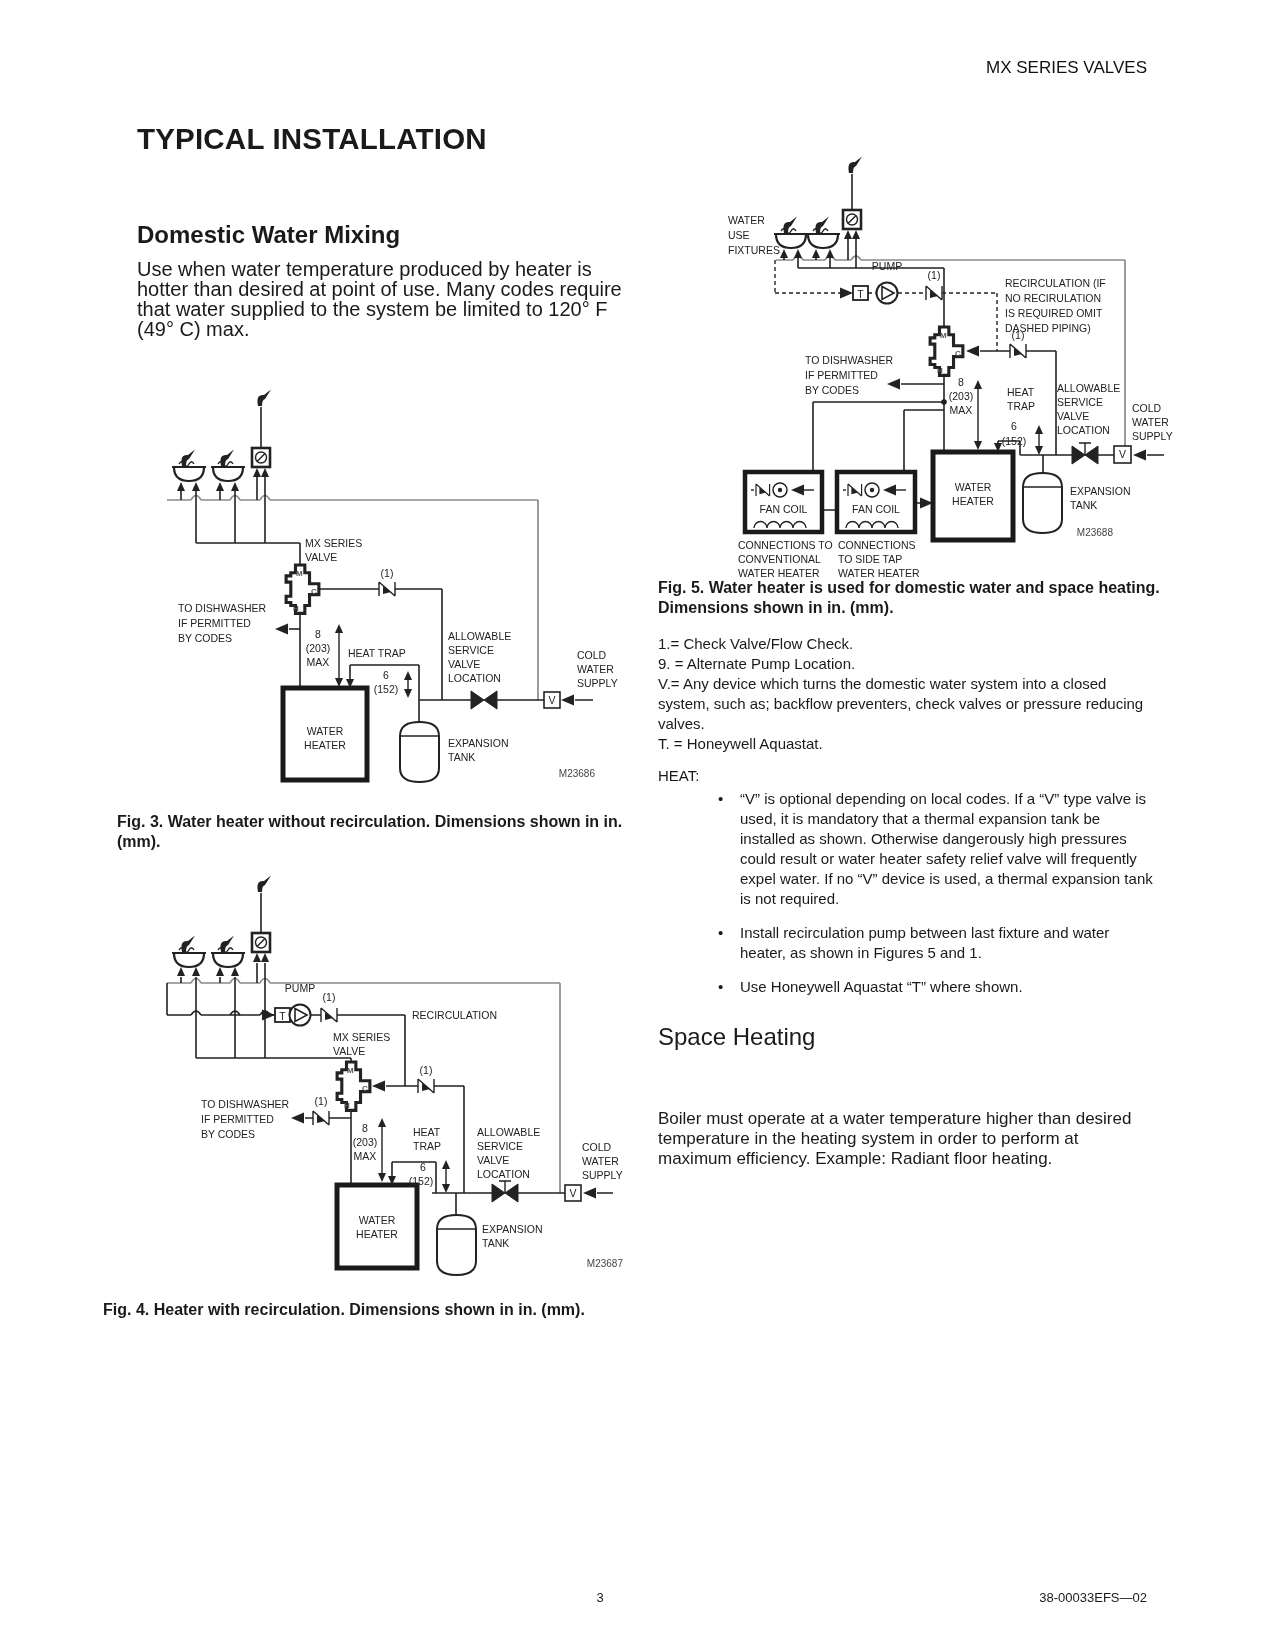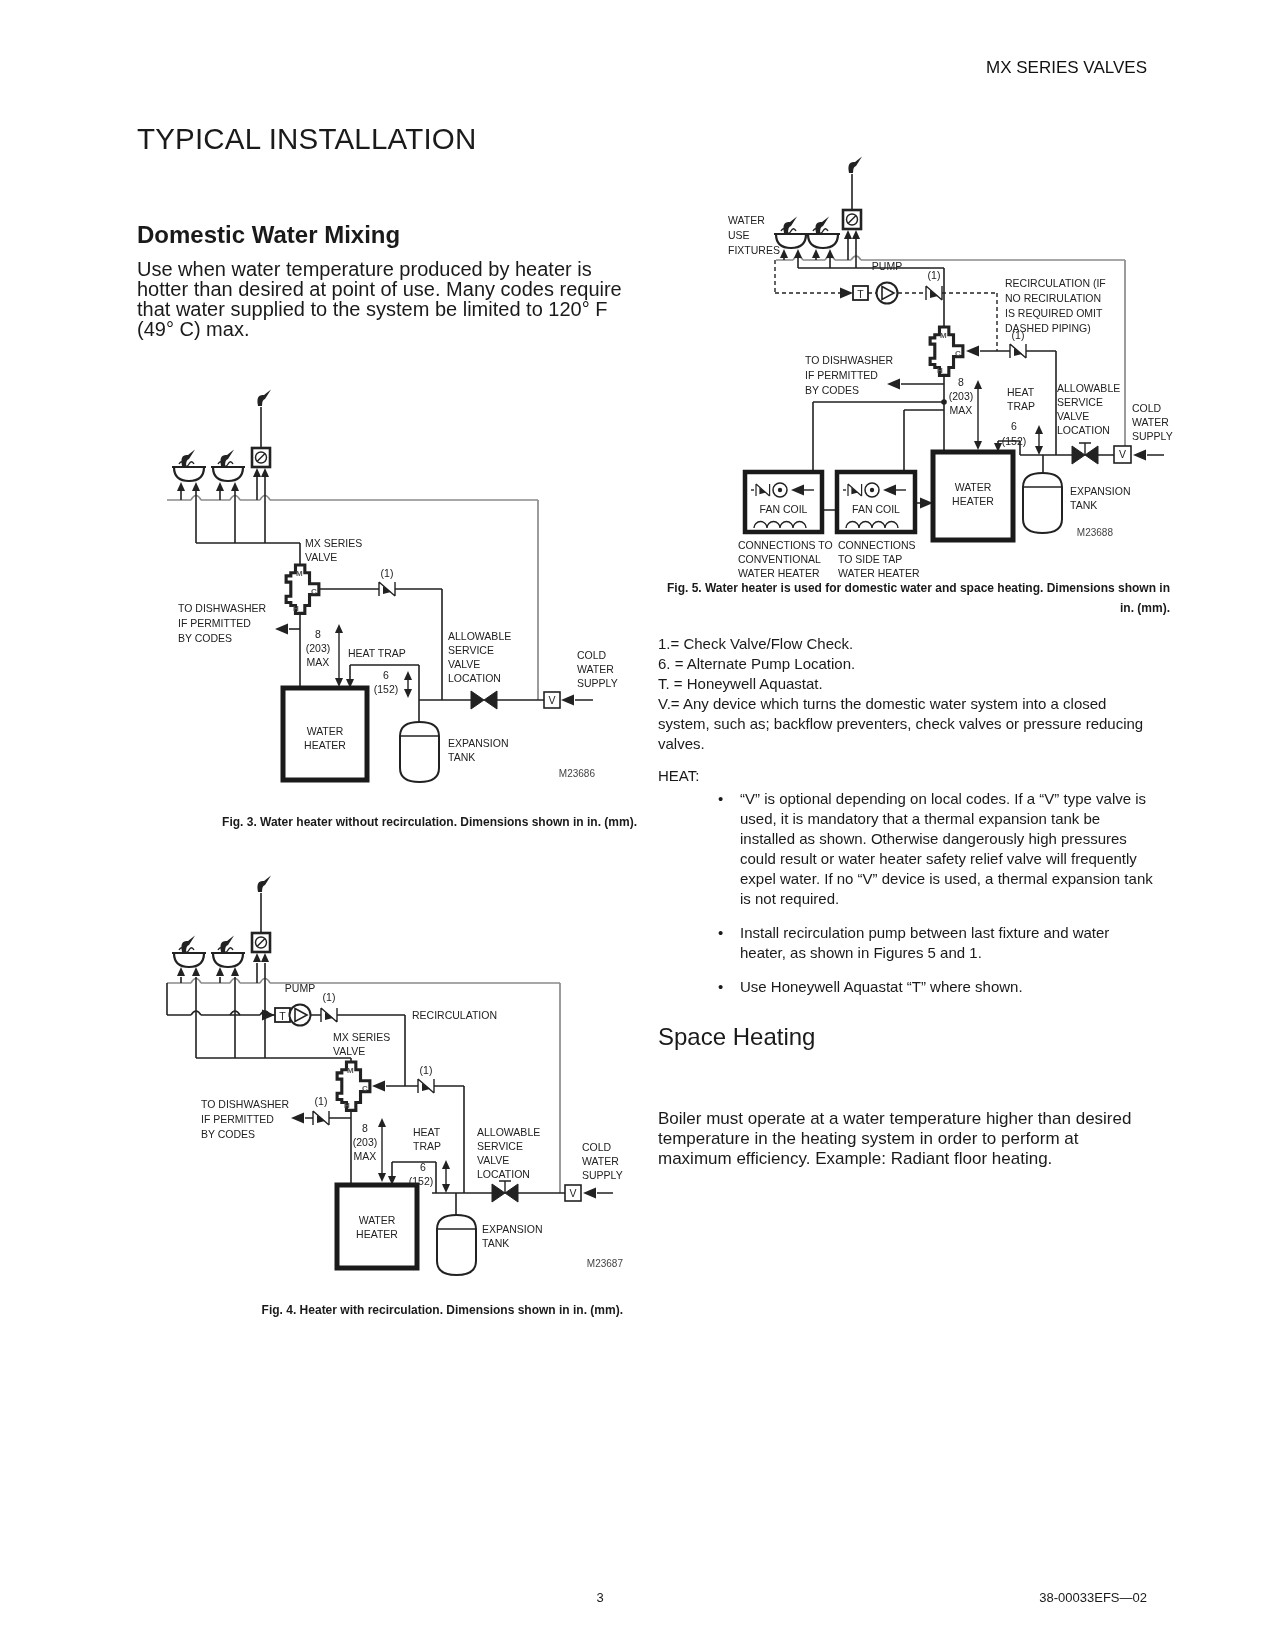--- a/index.html
+++ b/index.html
@@ -1,23 +1,23 @@
 <!DOCTYPE html>
 <html><head>
 <meta charset="utf-8">
 <style>
   html,body{margin:0;padding:0}
   body{width:1275px;height:1651px;position:relative;background:#fff;
        font-family:"Liberation Sans",sans-serif;color:#1a1a1a}
   .abs{position:absolute}
   #hdr{top:58px;right:128px;font-size:17px;color:#111}
-  #h1{left:137px;top:120px;font-size:29.5px;font-weight:normal;line-height:37px;letter-spacing:.2px}
+  #h1{left:137px;top:120px;font-size:29.5px;font-weight:bold;line-height:37px;letter-spacing:.2px}
   #h2a{left:137px;top:221px;font-size:24px;font-weight:bold}
   #intro{left:137px;top:259px;width:497px;font-size:20px;line-height:20px}
-  .cap{font-size:12px;font-weight:bold;text-align:right;line-height:20px}
+  .cap{font-size:16px;font-weight:bold;text-align:left;line-height:20px}
   #cap3{left:117px;top:812px;width:520px}
   #cap4{left:103px;top:1300px;width:520px}
   #cap5{left:658px;top:578px;width:512px}
   #legend{left:658px;top:634px;width:494px;font-size:15px;line-height:20px}
   #notesTitle{left:658px;top:767px;font-size:15px}
   #notes{left:658px;top:789px;width:500px;font-size:15px;line-height:20px}
   #notes .nli{position:relative;padding-left:82px;margin-bottom:14px}
   #notes .blt{position:absolute;left:60px;top:0}
   #h2b{left:658px;top:1023px;font-size:24px;font-weight:normal}
   #spacep{left:658px;top:1109px;width:496px;font-size:17px;line-height:20px}
@@ -416,23 +416,23 @@
   <text class="dt" x="180" y="391">CONNECTIONS</text>
   <text class="dt" x="180" y="405">TO SIDE TAP</text>
   <text class="dt" x="180" y="419">WATER HEATER</text>
   <text class="mn end" x="455" y="378">M23688</text>
 </svg>
 
 <div class="abs cap" id="cap5">Fig. 5. Water heater is used for domestic water and space heating. Dimensions shown in in. (mm).</div>
 
 <div class="abs" id="legend">
   <div>1.= Check Valve/Flow Check.</div>
-  <div>6. = Alternate Pump Location.</div>
+  <div>9. = Alternate Pump Location.</div>
+  <div>V.= Any device which turns the domestic water system into a closed system, such as; backflow preventers, check valves or pressure reducing valves.</div>
   <div>T. = Honeywell Aquastat.</div>
-  <div>V.= Any device which turns the domestic water system into a closed system, such as; backflow preventers, check valves or pressure reducing valves.</div>
 </div>
 
 <div class="abs" id="notesTitle">HEAT:</div>
 
 <div class="abs" id="notes">
   <div class="nli"><span class="blt">•</span><span>“V” is optional depending on local codes. If a “V” type valve is used, it is mandatory that a thermal expansion tank be installed as shown. Otherwise dangerously high pressures could result or water heater safety relief valve will frequently expel water. If no “V” device is used, a thermal expansion tank is not required.</span></div>
   <div class="nli"><span class="blt">•</span><span>Install recirculation pump between last fixture and water heater, as shown in Figures 5 and 1.</span></div>
   <div class="nli"><span class="blt">•</span><span>Use Honeywell Aquastat “T” where shown.</span></div>
 </div>
 

